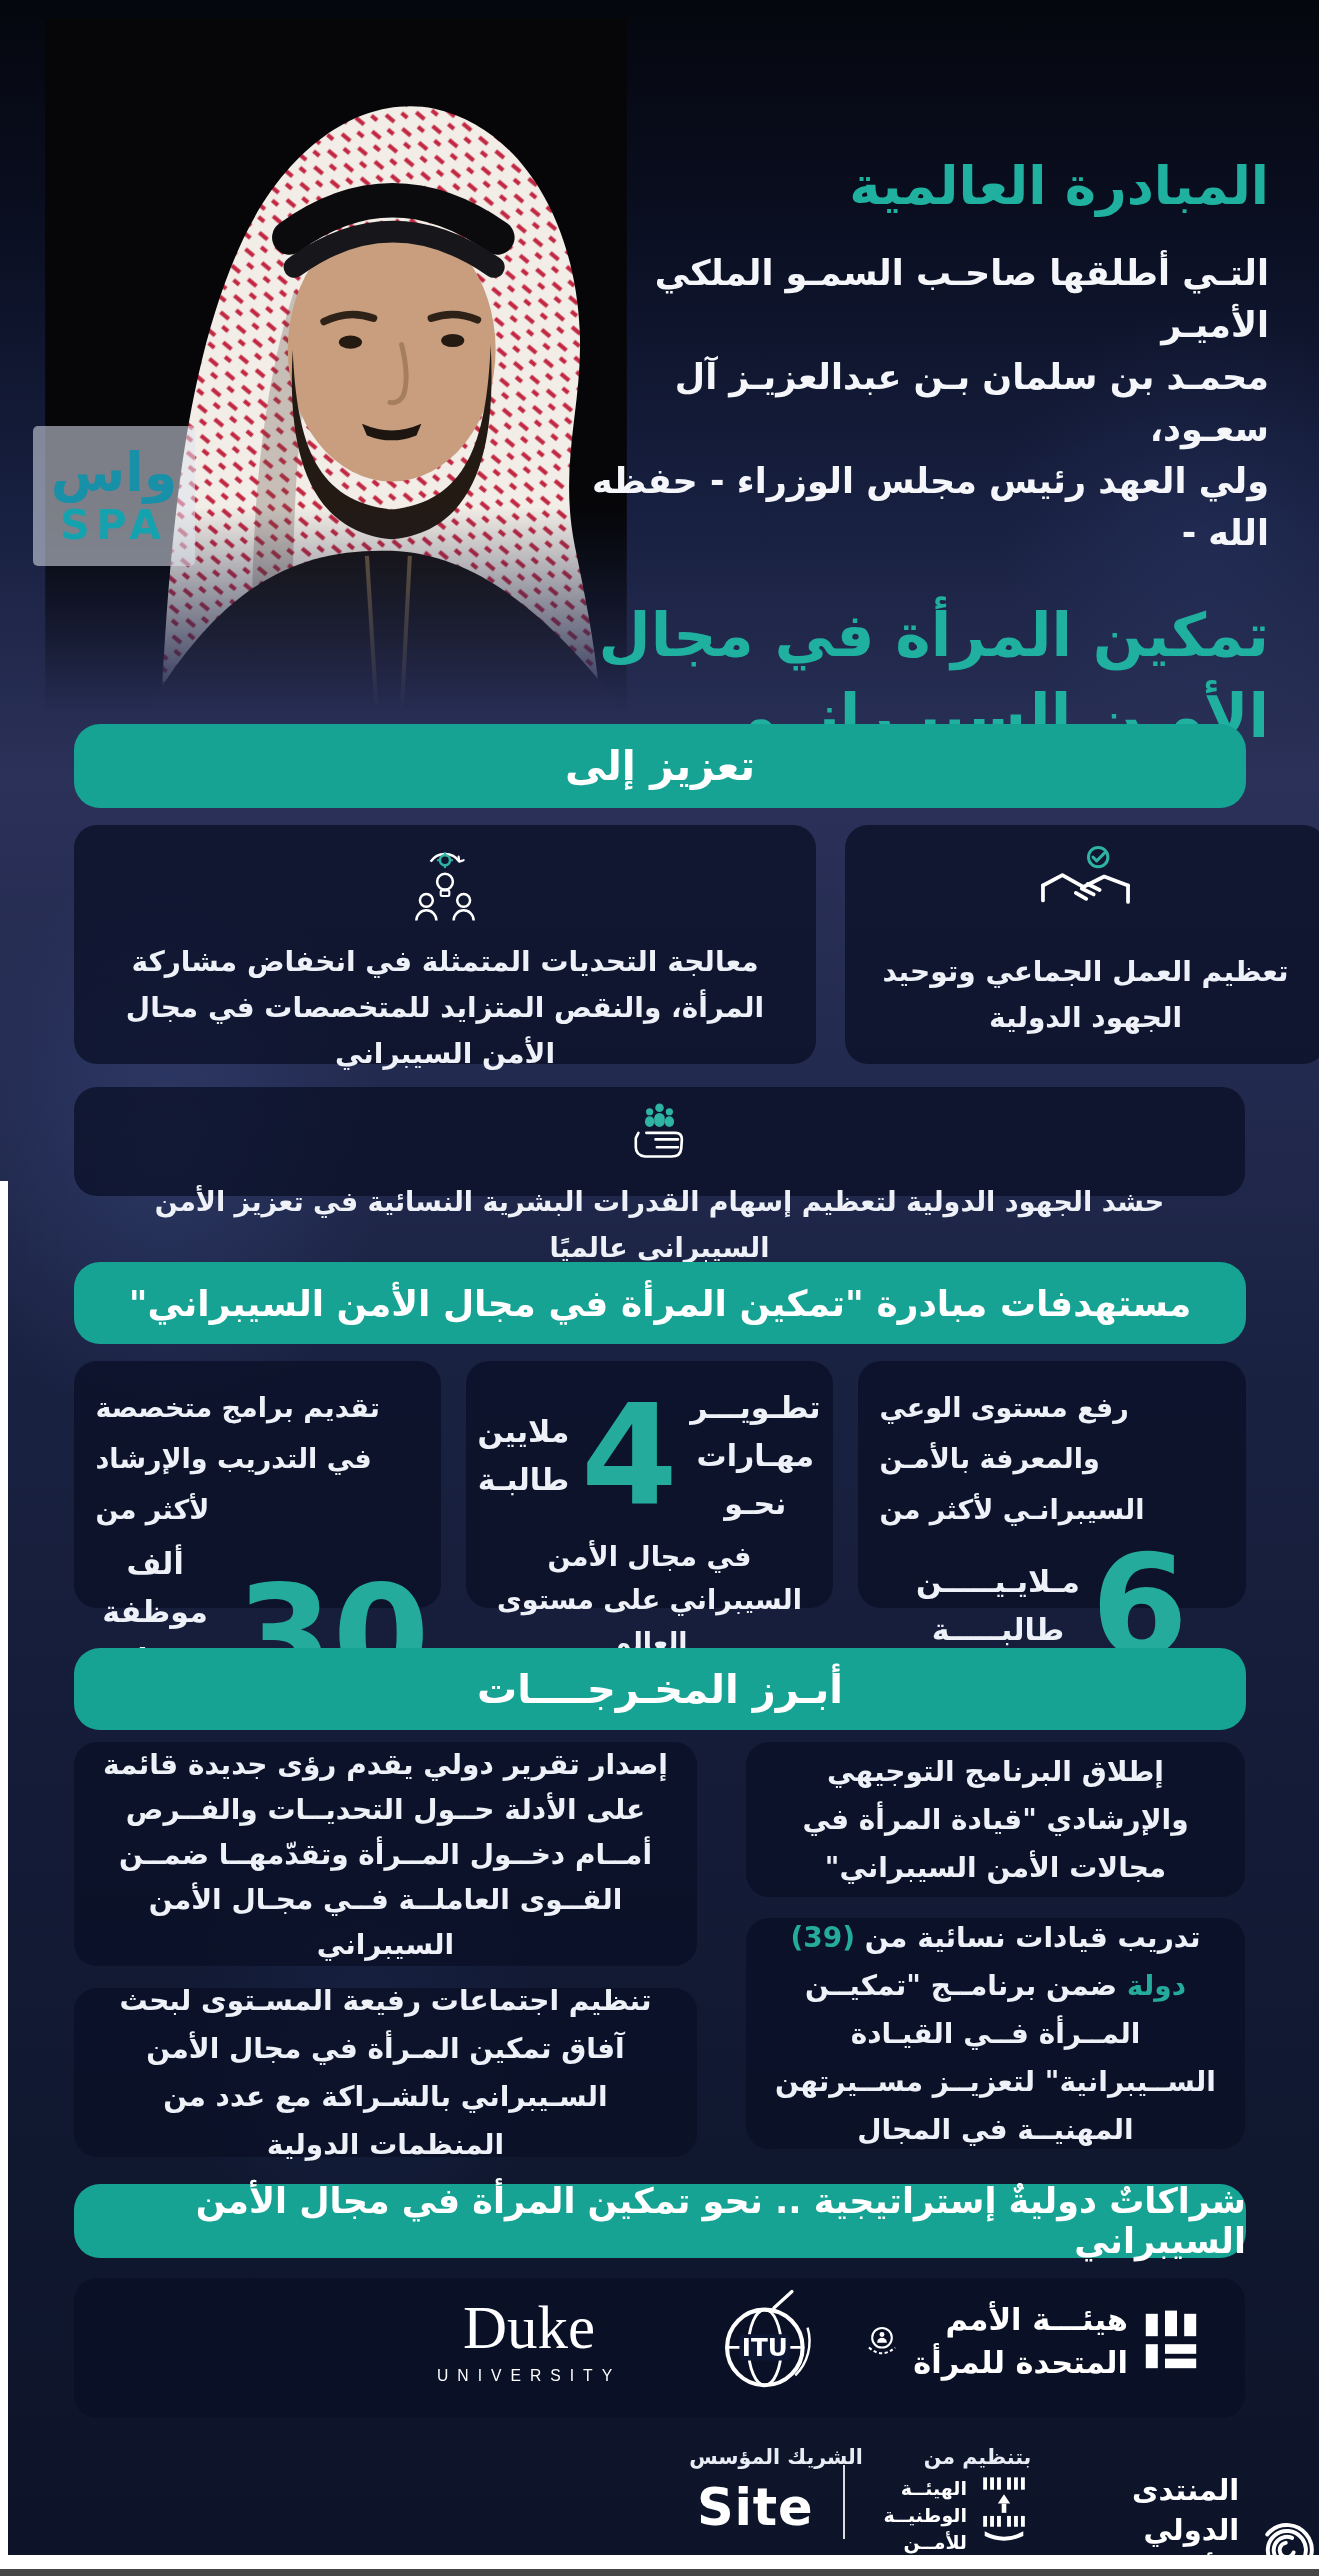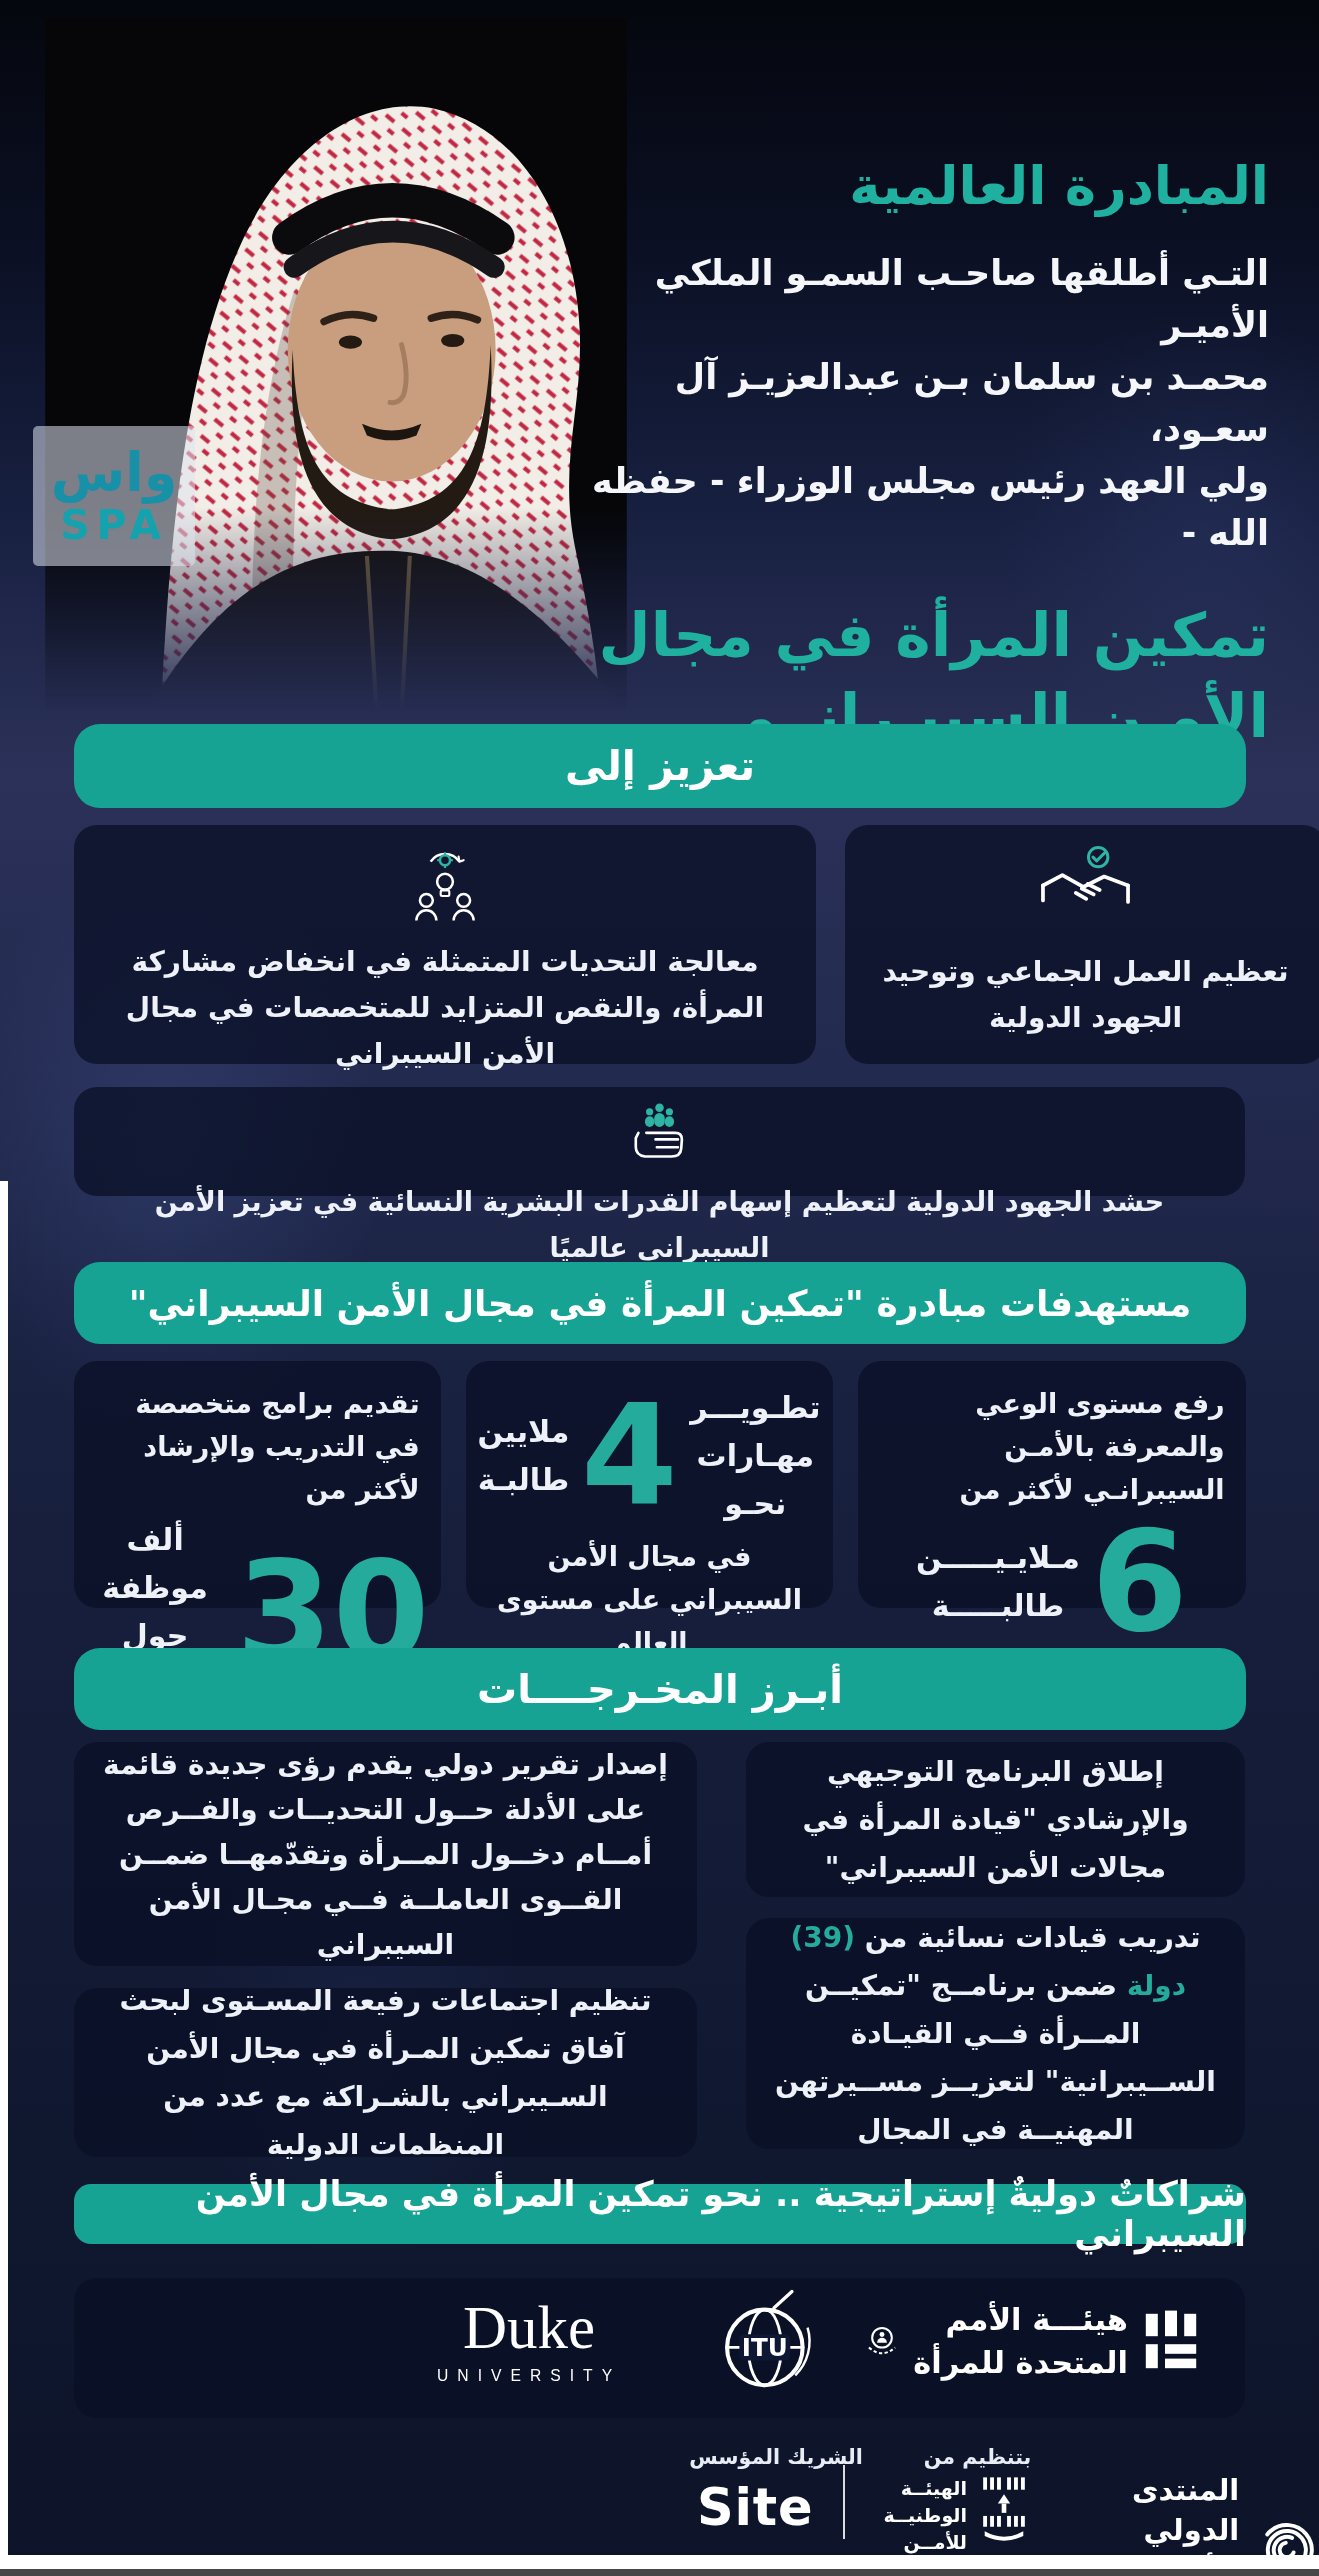--- a/index.html
+++ b/index.html
@@ -28,37 +28,37 @@
   .kicker{font-size:53px;font-weight:bold;color:#1fb0a0;margin-bottom:31px;}
   .sub div{font-size:35px;line-height:52px;font-weight:bold;color:#f4f6fa;}
   .big-title{margin-top:36px;font-size:60px;line-height:81px;font-weight:bold;color:#1fb0a0;}
 
   
   .banner{position:absolute;left:74px;right:74px;background:#16a394;border-radius:26px;
     display:flex;align-items:center;justify-content:center;color:#ffffff;font-weight:bold;}
   #goals-banner{top:724px;height:84px;font-size:41px;}
   #targets-banner{top:1262px;height:82px;font-size:36px;}
   #outputs-banner{top:1648px;height:82px;font-size:40px;}
-  #partners-banner{top:2184px;height:60px;font-size:35px;border-radius:17px;}
+  #partners-banner{top:2184px;height:74px;font-size:35px;}
 
   
   .card{position:absolute;background:rgba(9,15,37,0.74);border-radius:23px;color:#eef2f8;}
   #card-challenges{left:74px;top:825px;width:742px;height:239px;}
   #card-team{left:845px;top:825px;width:481px;height:239px;}
   #card-mobilize{left:74px;top:1087px;width:1171px;height:109px;}
   .gcard-icon{position:absolute;top:18px;left:0;right:0;display:flex;justify-content:center;}
   .gcard-text{position:absolute;left:28px;right:28px;top:114px;text-align:center;font-size:28px;line-height:46px;font-weight:bold;}
   #card-team .gcard-text{top:124px;}
   #card-mobilize .gcard-icon{top:10px;}
   #card-mobilize .gcard-text{top:92px;font-size:27px;}
 
   #card-t-left{left:74px;top:1361px;width:367px;height:247px;}
   #card-t-mid{left:466px;top:1361px;width:367px;height:247px;}
   #card-t-right{left:858px;top:1361px;width:388px;height:247px;}
-  .t-intro{padding:21.4px 21.4px 0 21.4px;text-align:right;font-size:27px;line-height:43px;font-weight:bold;}
+  .t-intro{padding:21.4px 21.4px 0 21.4px;text-align:left;font-size:27px;line-height:51px;font-weight:bold;}
   .t-row{display:flex;align-items:center;justify-content:center;gap:11.5px;padding:5px 11.5px 0 11.5px;}
   .num{font-size:139px;font-weight:bold;color:#25ab9c;line-height:0.95;}
   .t-unit{font-size:30px;line-height:48px;font-weight:bold;text-align:center;}
   .t-pre{font-size:30px;line-height:48px;font-weight:bold;text-align:center;}
   .t-suffix{padding:6.6px 16.5px 0 16.5px;text-align:center;font-size:27px;line-height:43px;font-weight:bold;}
   #card-t-mid .t-row{padding-top:23px;}
 
   #card-report{left:74px;top:1742px;width:623px;height:224px;}
   #card-program{left:746px;top:1742px;width:499px;height:155px;}
   #card-meetings{left:74px;top:1988px;width:623px;height:169px;}

